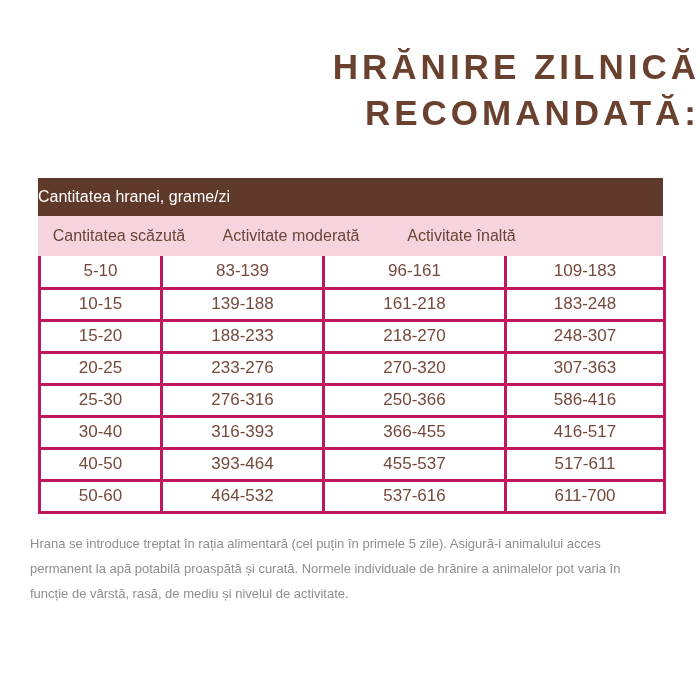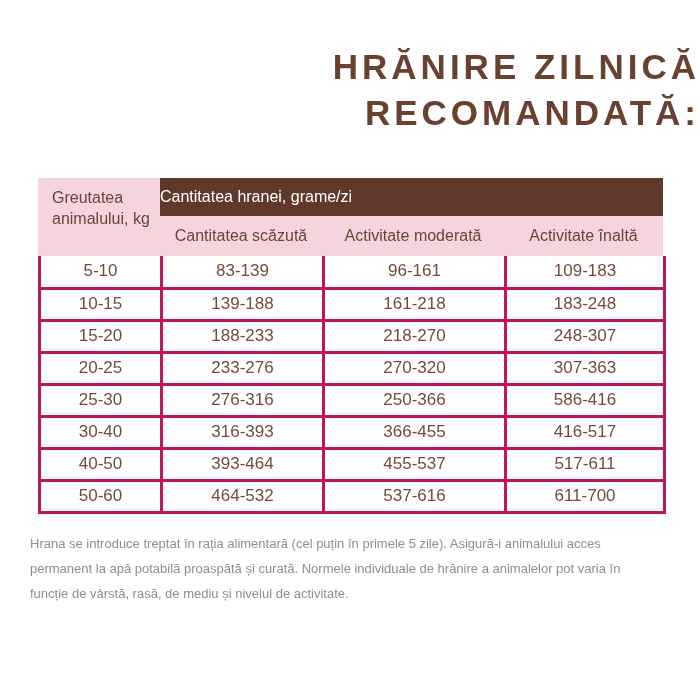--- a/index.html
+++ b/index.html
@@ -95,21 +95,20 @@
 </head>
 <body>
 
 <div class="page">
 
   <h1 class="title"><span>HRĂNIRE ZILNICĂ</span><br><span>RECOMANDATĂ:</span></h1>
 
   <div class="feed">
 
     <div class="thead">
-      <div class="weight-head">Greutatea animalului, kg</div>
       <div class="head-right">
         <div class="qty-bar">Cantitatea hranei, grame/zi</div>
         <div class="activity-row">
           <div class="act act-low">Cantitatea scăzută</div>
           <div class="act act-mod">Activitate moderată</div>
           <div class="act act-high">Activitate înaltă</div>
         </div>
       </div>
     </div>
 

